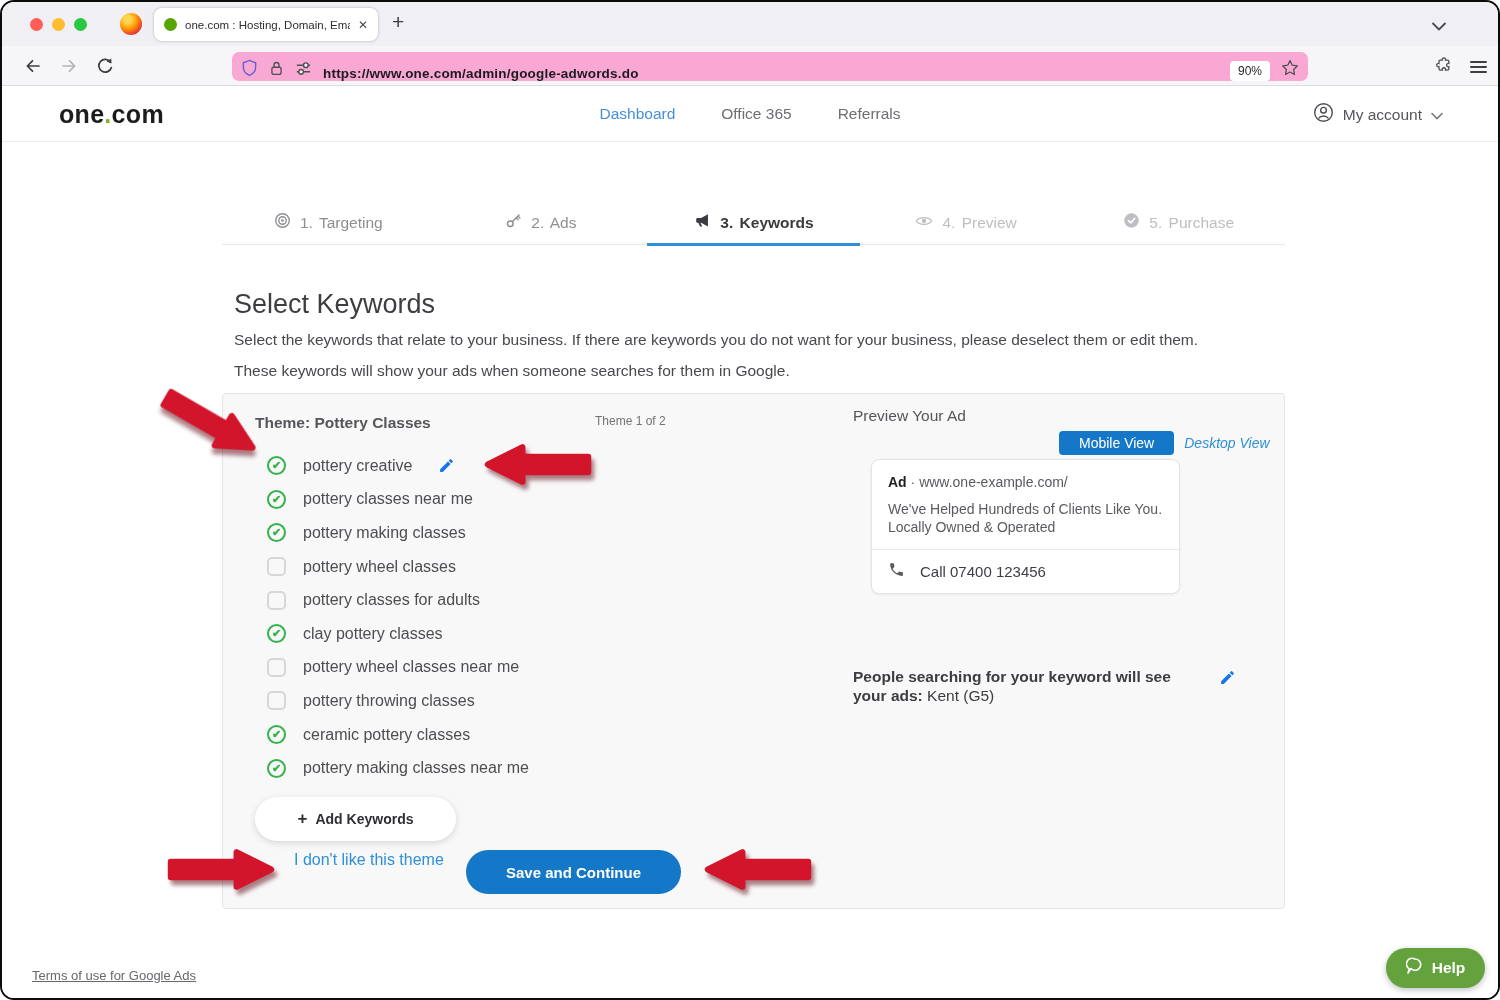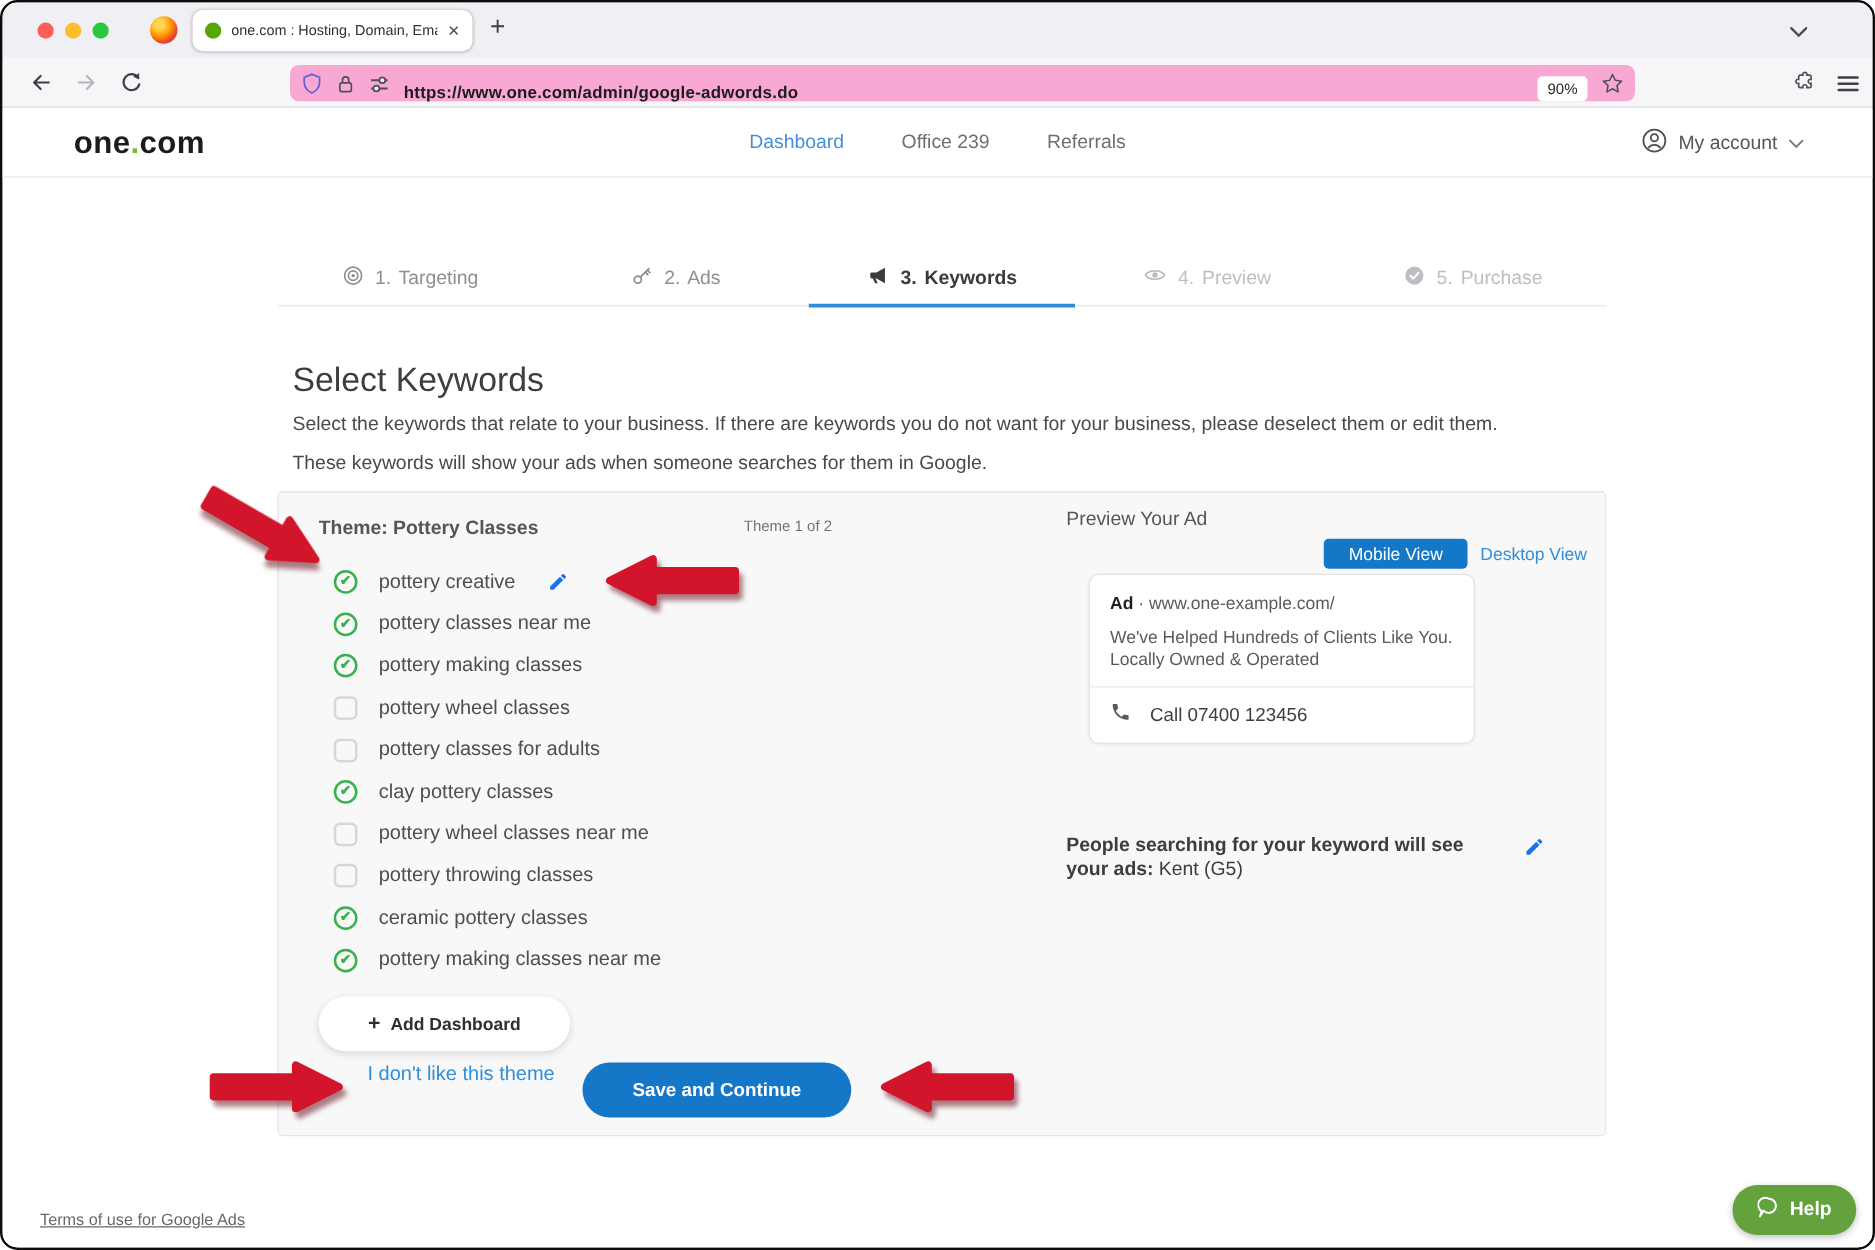--- a/index.html
+++ b/index.html
@@ -82,21 +82,21 @@
     justify-content:center; gap:8px; font-family:"Liberation Sans", sans-serif; }
   .add-plus{ font-size:17px; font-weight:bold; }
   .dislike-link{ position:absolute; left:71px; top:457px; font-size:16px; color:#2e8fd8; cursor:pointer; }
   .save-btn{ position:absolute; left:243px; top:456px; width:215px; height:44px; background:#1577c8;
     border:none; border-radius:22px; color:#fff; font-size:15px; font-weight:bold; cursor:pointer;
     font-family:"Liberation Sans", sans-serif; }
 
   .preview-title{ position:absolute; left:630px; top:13px; font-size:15.5px; color:#55555a; }
   .view-toggle{ position:absolute; left:836px; top:37px; display:flex; align-items:center; gap:10px; }
   .chip{ background:#1577c8; color:#fff; font-size:14px; padding:4px 20px; border-radius:4px; cursor:pointer; }
-  .desktop-link{ color:#2e8fd8; font-size:14px; cursor:pointer; }
+  .desktop-link{ color:#2e8fd8; font-size:14px; cursor:pointer;font-style:italic; }
 
   .ad-card{ position:absolute; left:648px; top:65px; width:309px; background:#fff;
     border:1px solid #e3e3e6; border-radius:8px; box-shadow:0 1px 3px rgba(0,0,0,.06); }
   .ad-top{ padding:14px 16px 13px; }
   .ad-line1{ font-size:14px; color:#5a5a60; }
   .ad-line1 .ad-badge{ font-weight:bold; color:#1f1f24; }
   .ad-headline{ margin-top:9px; font-size:16px; line-height:1.18; color:#1a73e8; }
   .ad-body{ margin-top:10px; font-size:14px; line-height:1.3; color:#5a5a60; }
   .ad-call{ border-top:1px solid #e8e8ea; padding:11px 16px; display:flex; align-items:center; gap:15px;
     color:#5a5a60; }
@@ -201,21 +201,21 @@
         <span class="bar"></span>
     </span>
   </div>
 
   <div class="page">
 
     <div class="site-header">
       <div class="logo"><span>one</span><span class="dot">.</span><span>com</span></div>
       <div class="site-nav">
         <span class="nav-item active">Dashboard</span>
-        <span class="nav-item">Office 239</span>
+        <span class="nav-item">Office 365</span>
         <span class="nav-item">Referrals</span>
       </div>
       <div class="account">
         <span>
           <svg width="21" height="21" viewBox="0 0 22 22">
               <circle cx="11" cy="11" r="9.2" fill="none" stroke="#4f4f54" stroke-width="1.5"></circle>
               <circle cx="11" cy="8.6" r="3" fill="none" stroke="#4f4f54" stroke-width="1.5"></circle>
               <path d="M5.8 17.2 a6.5 6.5 0 0 1 10.4 0" fill="none" stroke="#4f4f54" stroke-width="1.5"></path>
             </svg>
         </span>
@@ -328,21 +328,21 @@
           <span class="kw-label">ceramic pottery classes</span>
         </div>
         <div class="kw-row">
           <span class="cb checked"></span>
           <span class="kw-label">pottery making classes near me</span>
         </div>
       </div>
 
       <button class="add-btn">
         <span class="add-plus">+</span>
-        <span>Add Dashboard</span>
+        <span>Add Keywords</span>
       </button>
       <span class="dislike-link">I don't like this theme</span>
       <button class="save-btn">Save and Continue</button>
 
       <div class="preview-title">Preview Your Ad</div>
       <div class="view-toggle">
         <span class="chip">Mobile View</span>
         <span class="desktop-link">Desktop View</span>
       </div>
 

